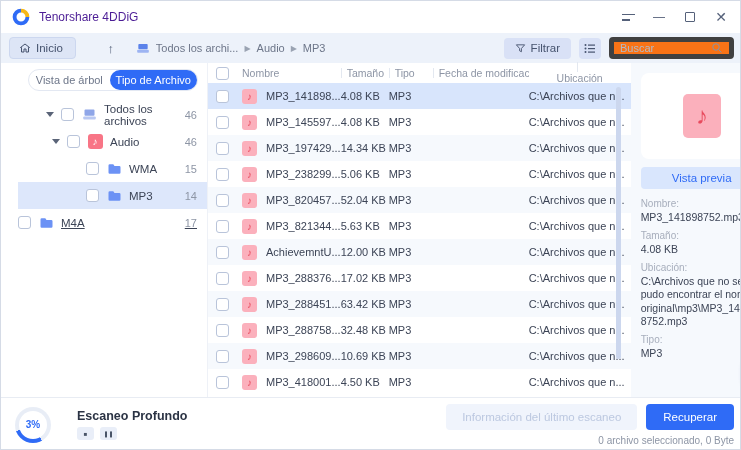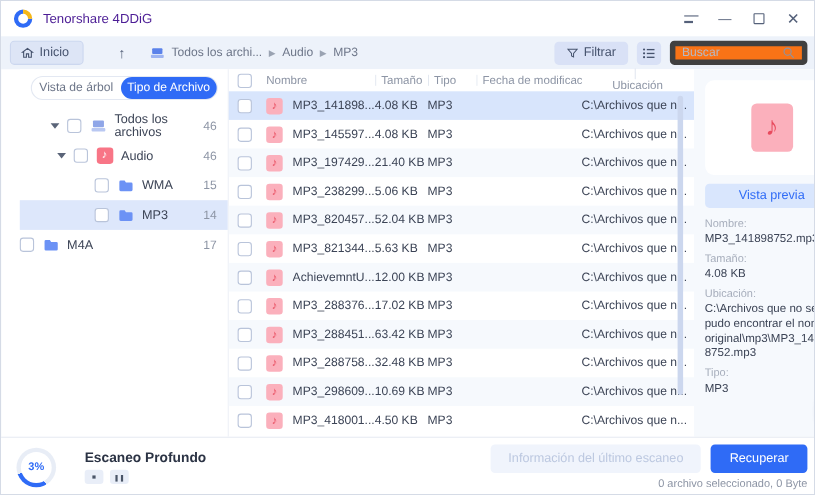--- a/index.html
+++ b/index.html
@@ -230,21 +230,21 @@
         <span class="cb"></span>
         <span class="ic">
           <svg width="15" height="12" viewBox="0 0 24 20">
               <path d="M2 4a2 2 0 0 1 2-2h6l2 3h8a2 2 0 0 1 2 2v9a2 2 0 0 1-2 2H4a2 2 0 0 1-2-2z" fill="#6c92f5"></path>
             </svg>
         </span>
         <span class="tree-label">MP3</span>
         <span class="tree-count">14</span>
       </div>
 
-      <div class="tree-item" style="">
+      <div class="tree-item" style="text-decoration:underline;">
         <span class="cb"></span>
         <span class="ic">
           <svg width="15" height="12" viewBox="0 0 24 20">
               <path d="M2 4a2 2 0 0 1 2-2h6l2 3h8a2 2 0 0 1 2 2v9a2 2 0 0 1-2 2H4a2 2 0 0 1-2-2z" fill="#6c92f5"></path>
             </svg>
         </span>
         <span class="tree-label">M4A</span>
         <span class="tree-count">17</span>
       </div>
     </div>
@@ -295,21 +295,21 @@
           <span class="rtype">MP3</span>
           <span class="rdate"></span>
           <span class="rloc">C:\Archivos que n...</span>
         </div>
         <div class="tr">
           <span class="rcb">
               <span class="cb"></span>
             </span>
           <span class="fic">♪</span>
           <span class="rname">MP3_197429...</span>
-          <span class="rsize">21.40 KB</span>
+          <span class="rsize">14.34 KB</span>
           <span class="rtype">MP3</span>
           <span class="rdate"></span>
           <span class="rloc">C:\Archivos que n...</span>
         </div>
         <div class="tr">
           <span class="rcb">
               <span class="cb"></span>
             </span>
           <span class="fic">♪</span>
           <span class="rname">MP3_238299...</span>

